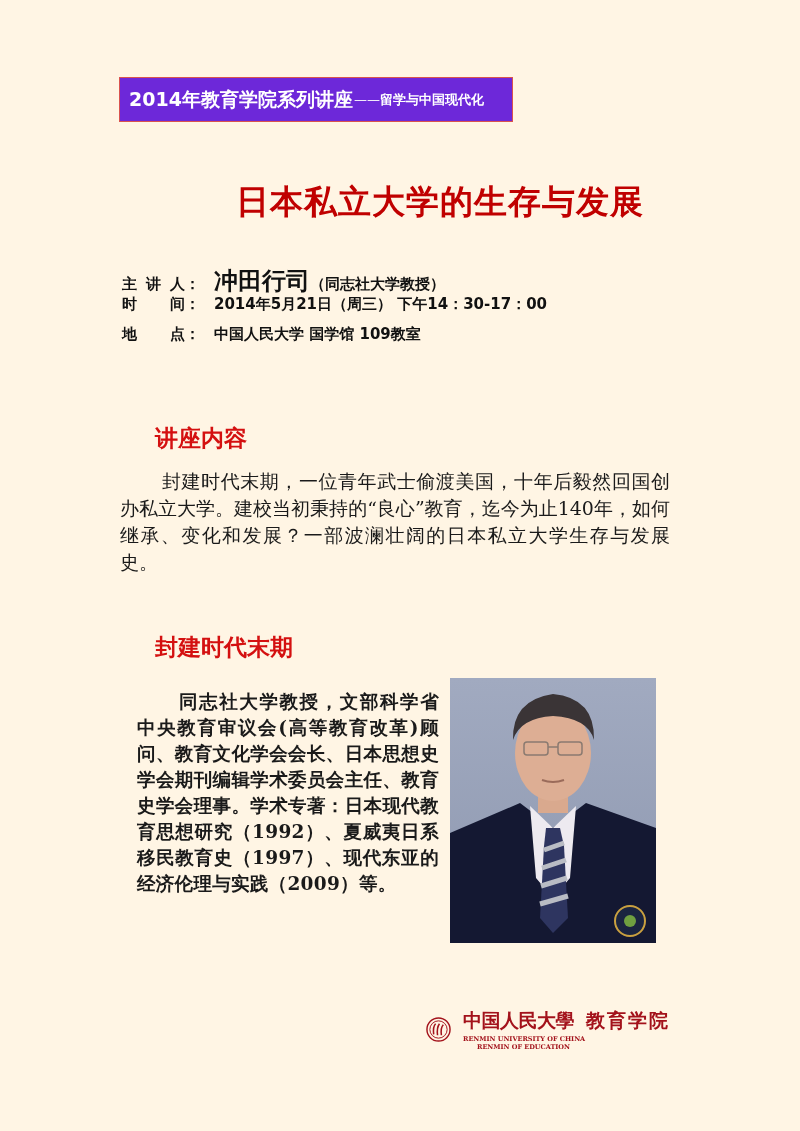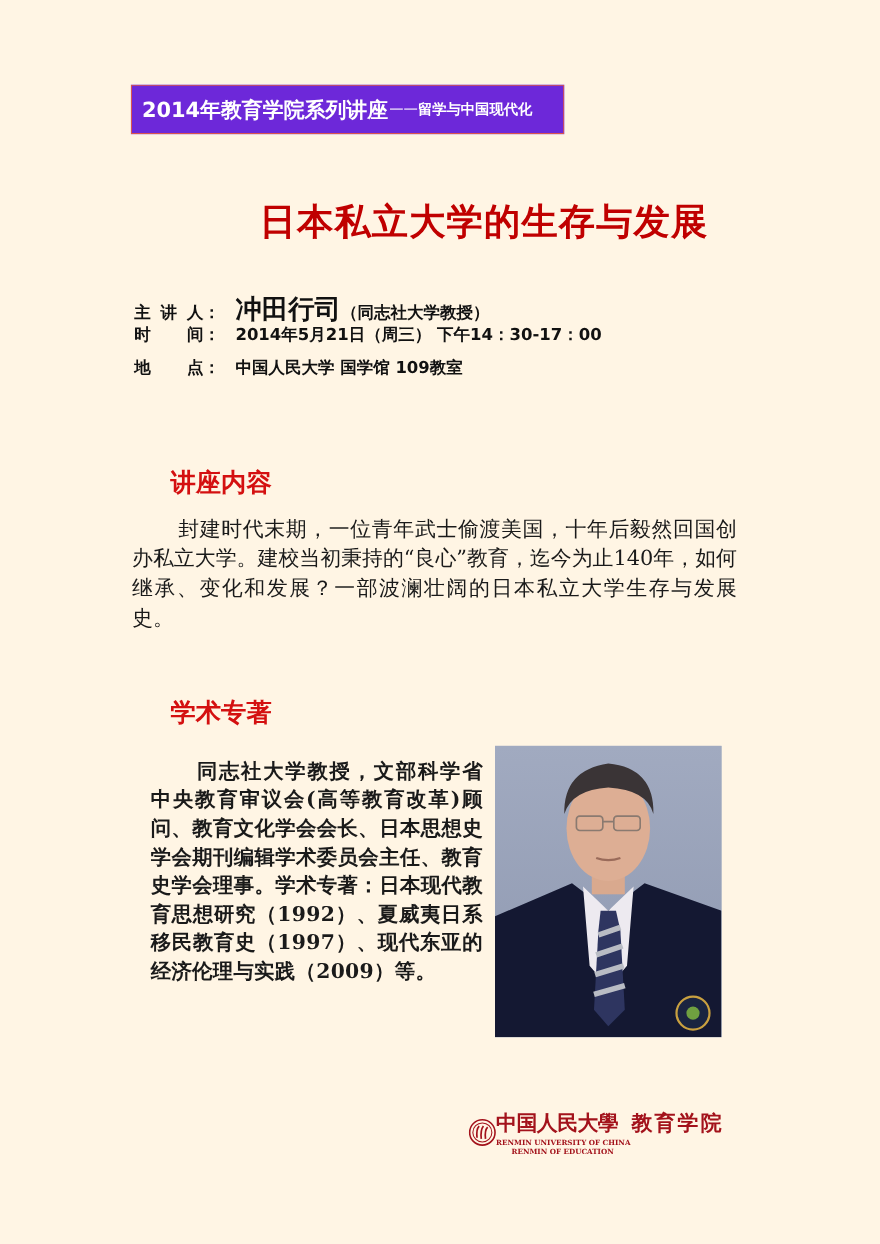--- a/index.html
+++ b/index.html
@@ -47,21 +47,21 @@
     font-family: "DejaVu Serif", "Liberation Serif", serif;
     font-size: 18.5px; line-height: 26px; text-indent: 42px;
     text-align: justify; color: #1a1a1a; letter-spacing: 0.3px; font-weight: bold;
   }
   .photo {
     position: absolute; left: 450px; top: 678px; width: 206px; height: 265px;
     background: #9BA7BE; overflow: hidden;
   }
   .logo { position: absolute; left: 426px; top: 1008px; display: flex; align-items: center; }
   .logo-emblem { width: 25px; height: 25px; }
-  .logo-text { margin-left: 0; display: flex; flex-direction: column; }
+  .logo-text { margin-left: 12px; display: flex; flex-direction: column; }
   .logo-cn { display: flex; color: #A3121B; font-weight: bold; white-space: nowrap; }
   .logo-cn .univ { font-family: "DejaVu Serif", "Liberation Serif", serif; font-size: 19px; letter-spacing: -0.5px; }
   .logo-cn .school { font-family: "DejaVu Serif", "Liberation Serif", serif; font-size: 19px; margin-left: 12px; letter-spacing: 2px; text-align: right; }
   .logo-en { display: flex; color: #A3121B; font-family: "DejaVu Serif", "Liberation Serif", serif; font-size: 6.5px; font-weight: bold; white-space: nowrap; margin-top: 1px; flex-direction: column; }
   .logo-en .school-en { margin-left: 14px; }
 </style>
 </head>
 <body>
 
 <div class="banner">
@@ -95,21 +95,21 @@
       <span>地</span>
       <span>点：</span>
     </div>
     <div class="info-value">中国人民大学 国学馆 109教室</div>
   </div>
 </div>
 
 <div class="section-heading" style="top:423px;">讲座内容</div>
 <div class="content-body">封建时代末期，一位青年武士偷渡美国，十年后毅然回国创办私立大学。建校当初秉持的“良心”教育，迄今为止140年，如何继承、变化和发展？一部波澜壮阔的日本私立大学生存与发展史。</div>
 
-<div class="section-heading" style="top:632px;">学术专著</div>
+<div class="section-heading" style="top:632px;">封建时代末期</div>
 <div class="bio-body">同志社大学教授，文部科学省中央教育审议会(高等教育改革)顾问、教育文化学会会长、日本思想史学会期刊编辑学术委员会主任、教育史学会理事。学术专著：日本现代教育思想研究（1992）、夏威夷日系移民教育史（1997）、现代东亚的经济伦理与实践（2009）等。</div>
 
 <div class="photo">
   <svg width="206" height="265" viewBox="0 0 206 265">
     <defs>
       <linearGradient id="bg" x1="0" y1="0" x2="0" y2="1">
         <stop offset="0" stop-color="#A1AAC0"></stop>
         <stop offset="1" stop-color="#8E98B0"></stop>
       </linearGradient>
     </defs>

